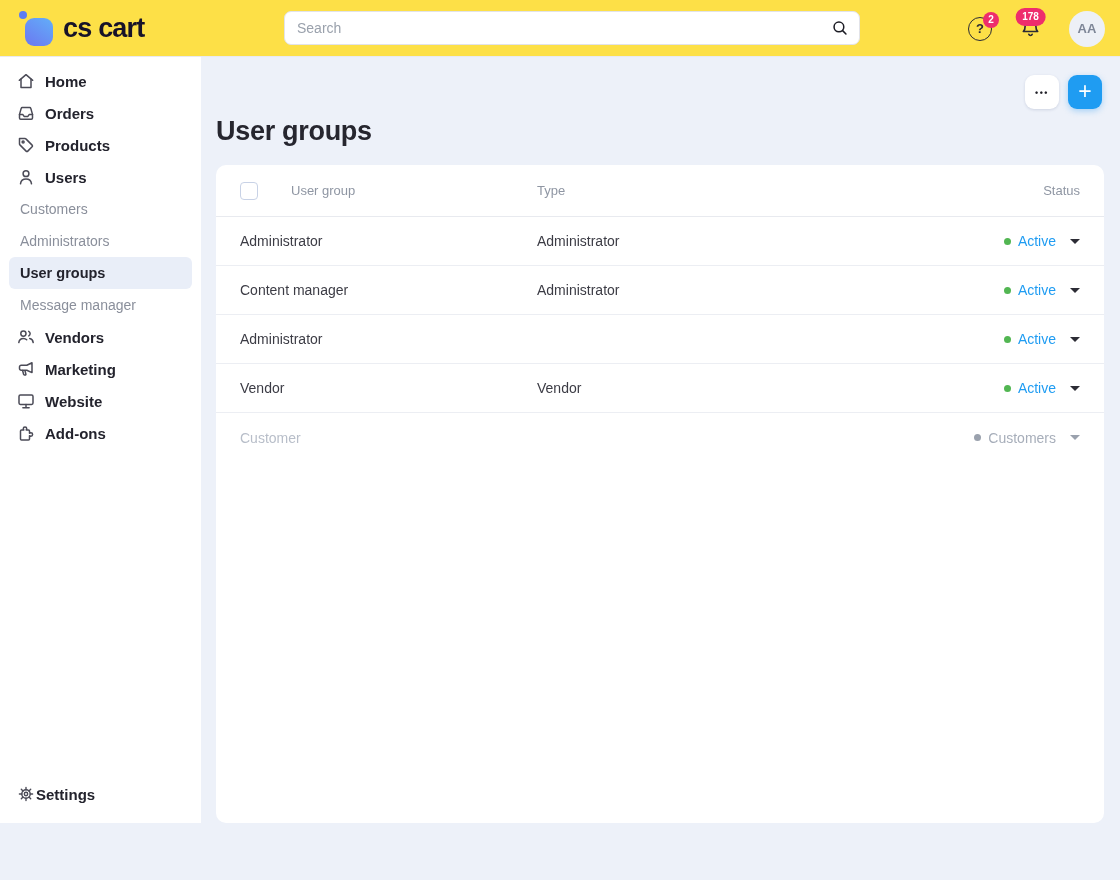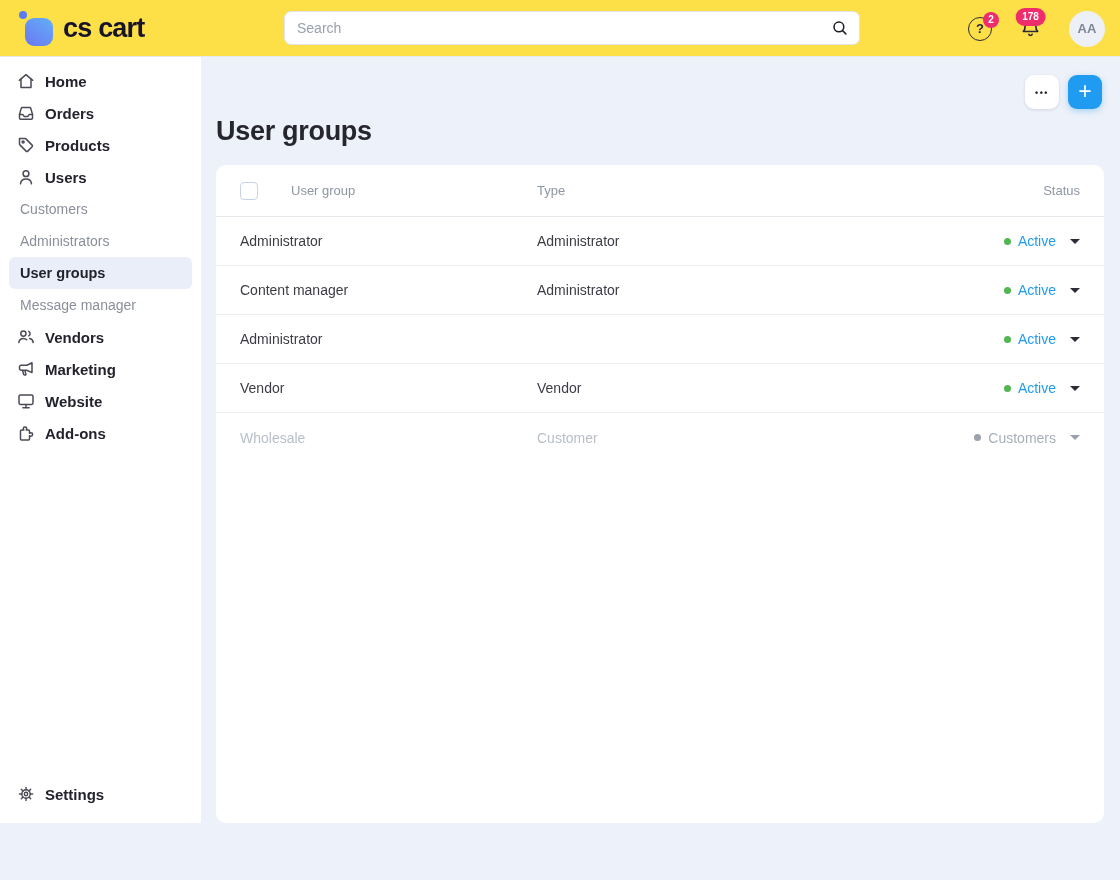--- a/index.html
+++ b/index.html
@@ -63,21 +63,21 @@
   .nav-item { height:32px; display:flex; align-items:center; cursor:pointer; }
   .nav-item.primary { padding-left:16px; gap:9px; font-size:15px; font-weight:700; color:#23232d; }
   .nav-item.primary .nav-icon { width:20px; height:20px; color:#4b4b57; flex:0 0 20px; }
   .nav-item.secondary { padding-left:20px; font-size:14px; color:#8a8f9b; }
   .nav-item.active {
     margin:0 9px; padding-left:11px; background:var(--sidebar-active-bg, #e9eef8);
     border-radius:6px; font-weight:700; color:#23232d; font-size:14.5px;
   }
   .settings-item {
     position:absolute; left:0; bottom:13px; width:100%; height:32px;
-    display:flex; align-items:center; padding-left:16px; gap:9px;
+    display:flex; align-items:center; padding-left:16px; 
     font-size:15px; font-weight:700; color:#23232d; cursor:pointer;
   }
   .settings-item .nav-icon { width:20px; height:20px; color:#4b4b57; }
 
   
   .page-actions { position:absolute; top:75px; right:18px; display:flex; gap:9px; z-index:3; }
   .btn { width:34px; height:34px; border:none; border-radius:9px; display:flex; align-items:center; justify-content:center; cursor:pointer; font-family:"Liberation Sans", sans-serif; }
   .btn-more { background:#fff; color:#1e1e26; box-shadow:0 1px 3px rgba(30,40,90,.14); font-size:9px; letter-spacing:1.5px; font-weight:900; padding-top:2px; }
   .btn-add { background:var(--accent-blue, #1f9cf2); color:#fff; box-shadow:0 2px 6px rgba(32,150,240,.35); font-size:23px; font-weight:400; line-height:0; padding-bottom:3px; }
 
@@ -297,21 +297,20 @@
     <div class="cell-name">Vendor</div>
     <div class="cell-type">Vendor</div>
     <div class="cell-status">
       <span class="status-dot"></span>
       <span class="status-label">Active</span>
       <span class="caret"></span>
     </div>
   </div>
 
   <div class="row disabled">
-    <div class="cell-name">Wholesale</div>
     <div class="cell-type">Customer</div>
     <div class="cell-status">
       <span class="status-dot"></span>
       <span class="status-label">Customers</span>
       <span class="caret"></span>
     </div>
   </div>
 </div>
 
 </body></html>

